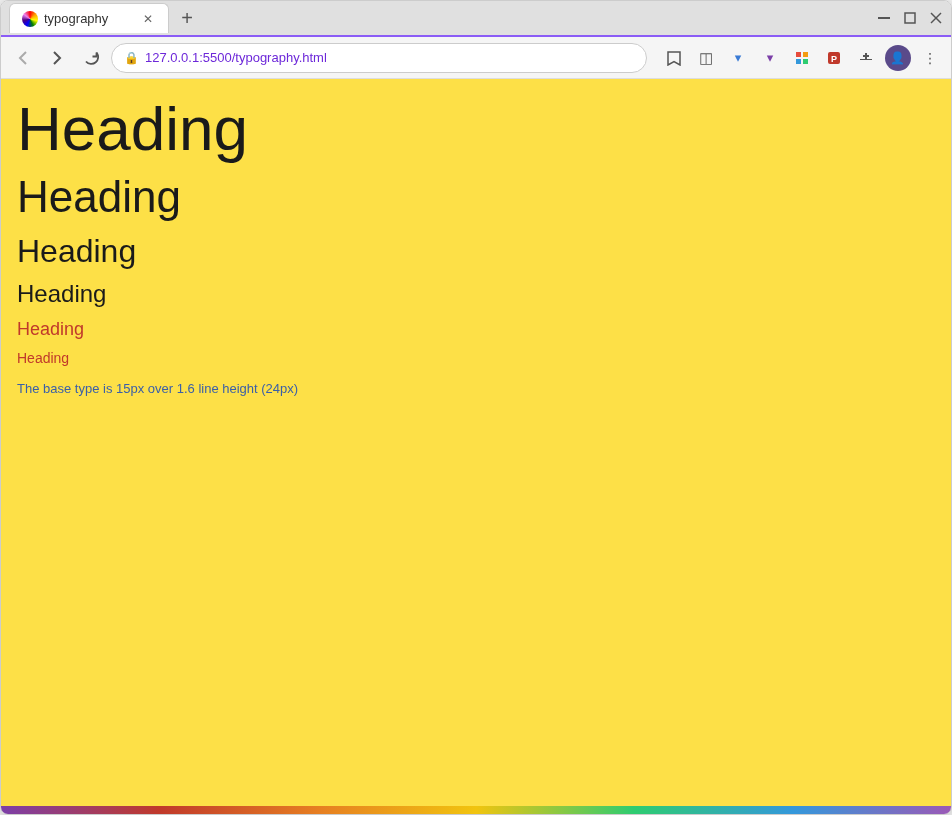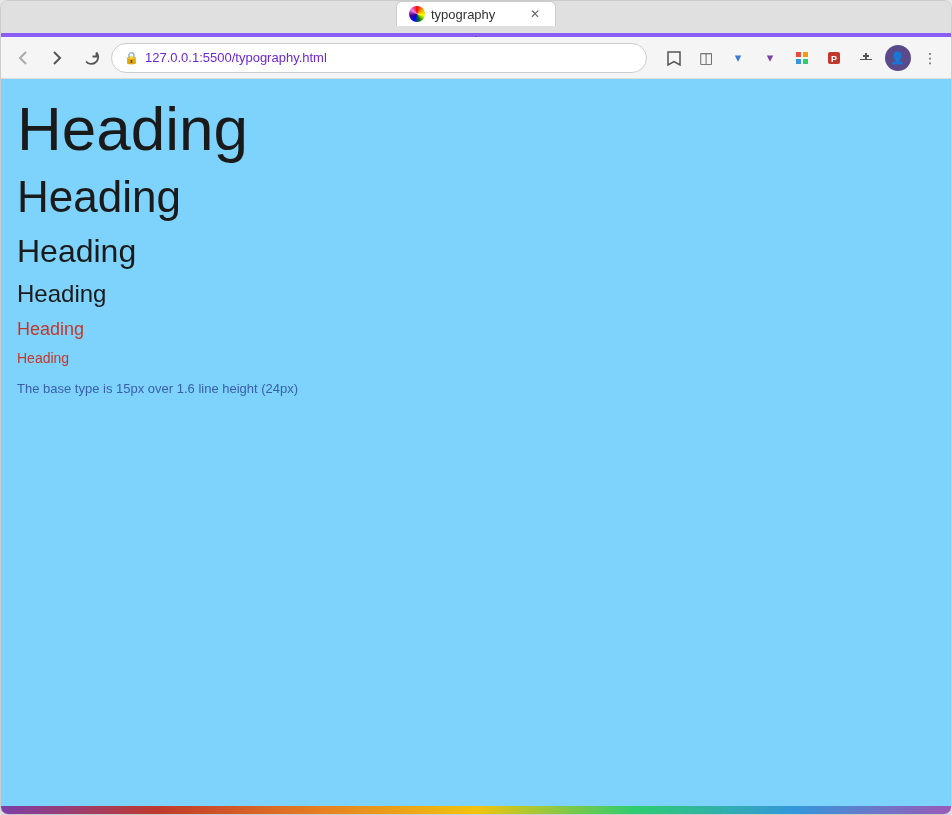--- a/index.html
+++ b/index.html
@@ -17,22 +17,21 @@
       box-shadow: 0 2px 10px rgba(0,0,0,0.2);
     }
 
     .tab-bar {
       display: flex;
       align-items: center;
       background: #e0e0e0;
       height: 36px;
       padding: 0 8px;
       gap: 4px;
-      border-bottom: 4px solid #8b5cf6;
-      flex-direction: column;
+      border-bottom: 2px solid #8b5cf6;
     }
 
     .tab {
       display: flex;
       align-items: center;
       background: white;
       border-radius: 6px 6px 0 0;
       padding: 4px 12px;
       font-size: 13px;
       color: #333;
@@ -147,21 +146,21 @@
       align-items: center;
       justify-content: center;
       border-radius: 50%;
       cursor: pointer;
       color: #555;
       font-size: 14px;
     }
 
     
     .page-content {
-      background: #7dd3fc;
+      background: #fde047;
       flex: 1;
       padding: 16px 16px;
       overflow-y: auto;
     }
 
     .h1 {
       font-size: 62px;
       font-weight: 400;
       color: #1a1a1a;
       margin-bottom: 8px;

